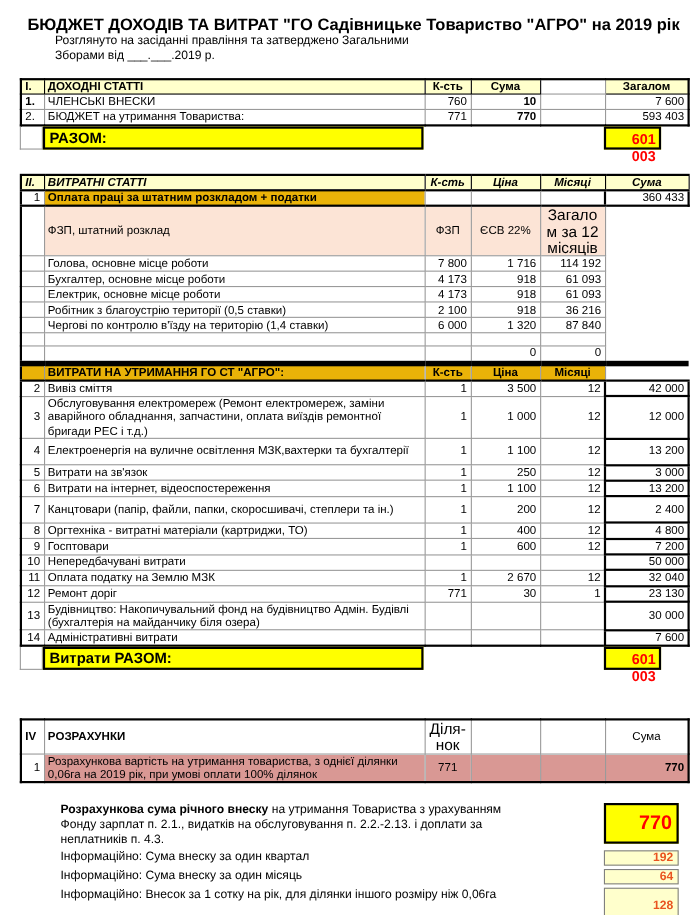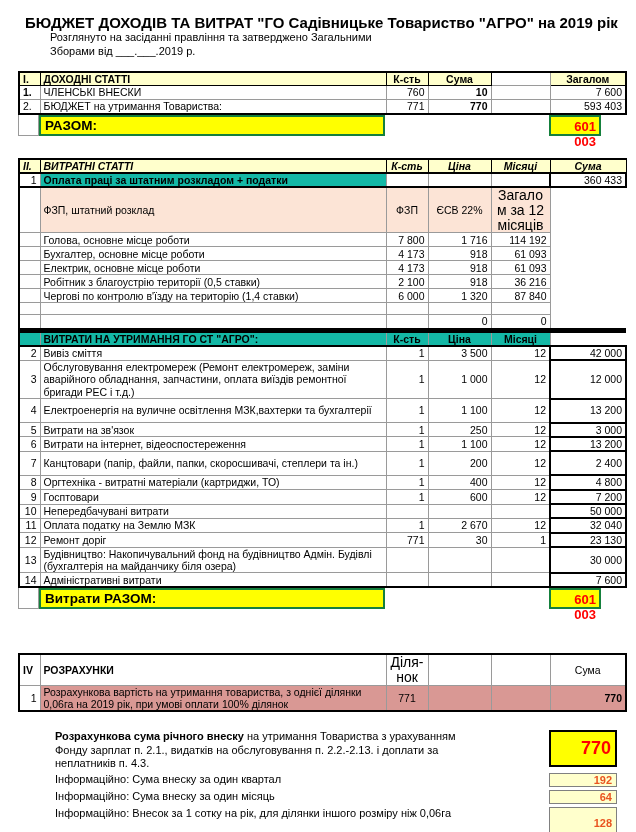--- a/index.html
+++ b/index.html
@@ -19,38 +19,38 @@
     border:1px solid #9a9a9a; padding:0 3px; height:14px;
     line-height:1.18; vertical-align:middle; overflow:hidden; word-wrap:break-word;
   }
   .t1 { margin-top:12px; border:2px solid #000; }
   .t2 { margin-top:22px; border:2px solid #000; border-right:none; }
   .t4 { margin-top:44px; border:2px solid #000; }
 
   .hdr { background:#FFFFCC; font-weight:bold; border:1px solid #000; }
   .hrow td { border-top:2px solid #000; border-bottom:2px solid #000;font-style:italic; }
   .white { background:#fff; }
-  .grn { background:#14b8a6; }
+  .grn { background:#eab308; }
   .pnk { background:#FCE4D6; }
   .rose { background:#D99894; }
   .b { font-weight:bold; }
   .num { text-align:right; }
   .ctr { text-align:center; }
   .small { font-size:14px; line-height:1.05; }
   .nb { border:none; background:#fff; }
   .sumc { border:2px solid #000; font-weight:normal; text-align:right; }
   .row1 td { border-top:2px solid #000; border-bottom:2px solid #000; }
   .subh td { border-top:5px solid #000000; border-bottom:2px solid #000; }
   .short td { height:12px; }
   .tall td { height:24px; }
   .tall2 td { height:28px; }
 
   .total-row { display:flex; width:607px; }
   .tr-spacer { width:21px; border:1px solid #9a9a9a; border-top:none; }
-  .ylwbox { background:#FFFF00; border:2px solid #15803d; height:21px; }
+  .ylwbox { background:#FFFF00; border:2px solid #000000; height:21px; }
   .total-label { width:346px; font-size:13.5px; font-weight:bold; padding:1px 0 0 4px; }
   .total-gap { width:164px; }
   .total-value { width:52px; color:#FF0000; font-size:13px; font-weight:bold; text-align:right; padding:2px 3px 0 0; }
 
   .summary { margin:18px 0 0 37px; width:562px; }
   .srow { display:flex; justify-content:space-between; align-items:flex-start; margin-bottom:3px; }
   .stext { width:430px; font-size:11px; line-height:1.2; }
   .sbox { width:68px; color:#E95420; font-weight:bold; text-align:right; }
   .sbox.big { background:#FFFF00; border:2px solid #000; color:#FF0000; font-size:18px; padding:6px 4px 6px 0; }
   .sbox.big2 { background:#FFFF00; border:2px solid #000; color:#FF0000; font-size:15px; padding:1px 4px 1px 0; }

